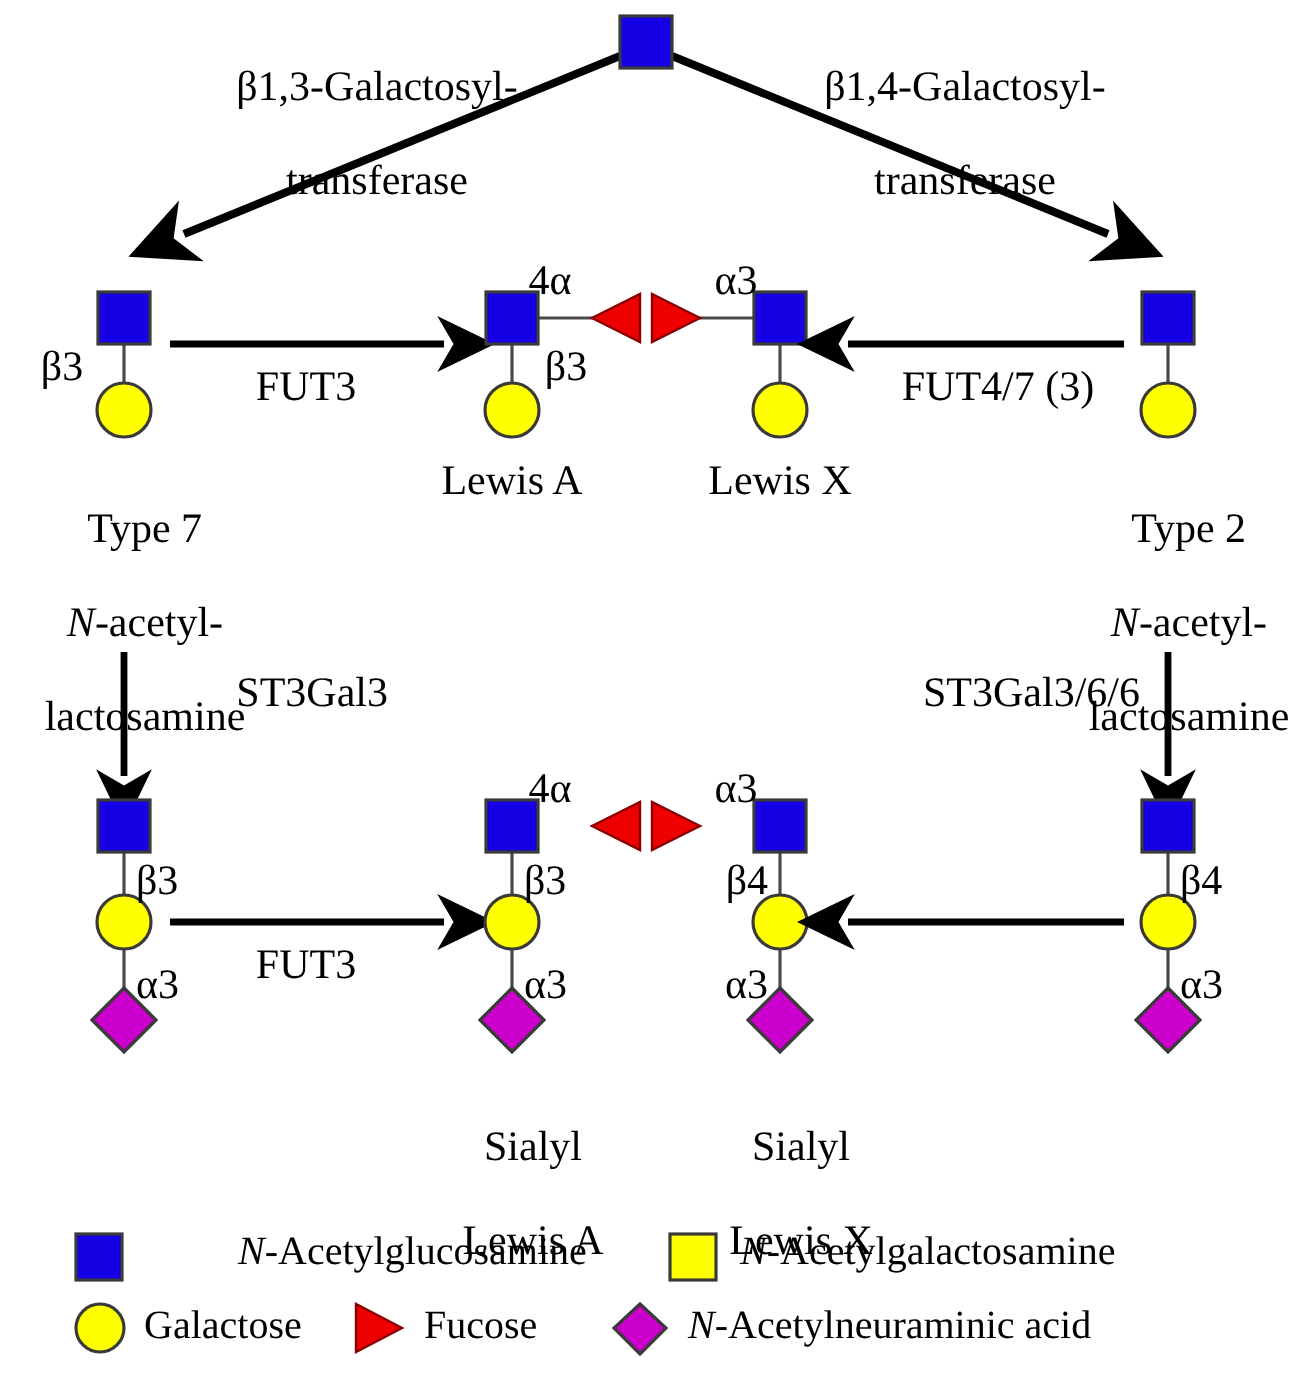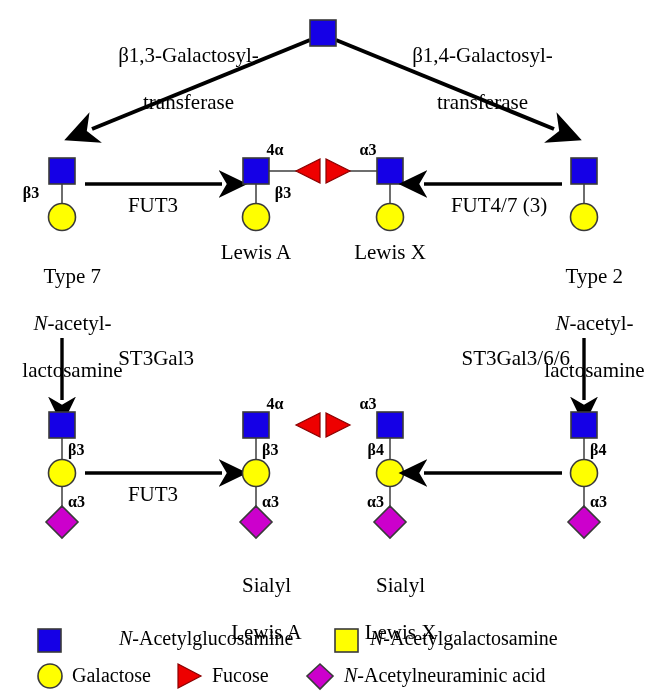--- a/index.html
+++ b/index.html
@@ -2,25 +2,25 @@
 <html><head>
 <meta charset="utf-8">
 <title>Glycan Biosynthesis Pathway</title>
 <style>
   html,body{margin:0;padding:0;background:#ffffff;}
   body{
     width:645px;height:697px;position:relative;overflow:hidden;
     font-family:"Liberation Serif","DejaVu Serif",serif;
     color:#000;
   }
-  #canvas{position:absolute;left:0;top:12px;width:645px;height:541px;}
+  #canvas{position:absolute;left:0;top:0;width:645px;height:541px;}
   .lbl{position:absolute;white-space:pre;text-align:center;line-height:1.12;}
   .enz{font-size:21px;}
   .name{font-size:21px;}
-  .link{font-size:16px;font-weight:bold;}
+  .link{font-size:21px;}
   .legend-text{font-size:20px;white-space:nowrap;position:absolute;}
   .ital{font-style:italic;}
   svg{position:absolute;left:0;top:0;overflow:visible;}
 </style>
 </head>
 <body>
 
 <div id="canvas">
 
   <svg width="645" height="697" viewBox="0 0 645 697">

